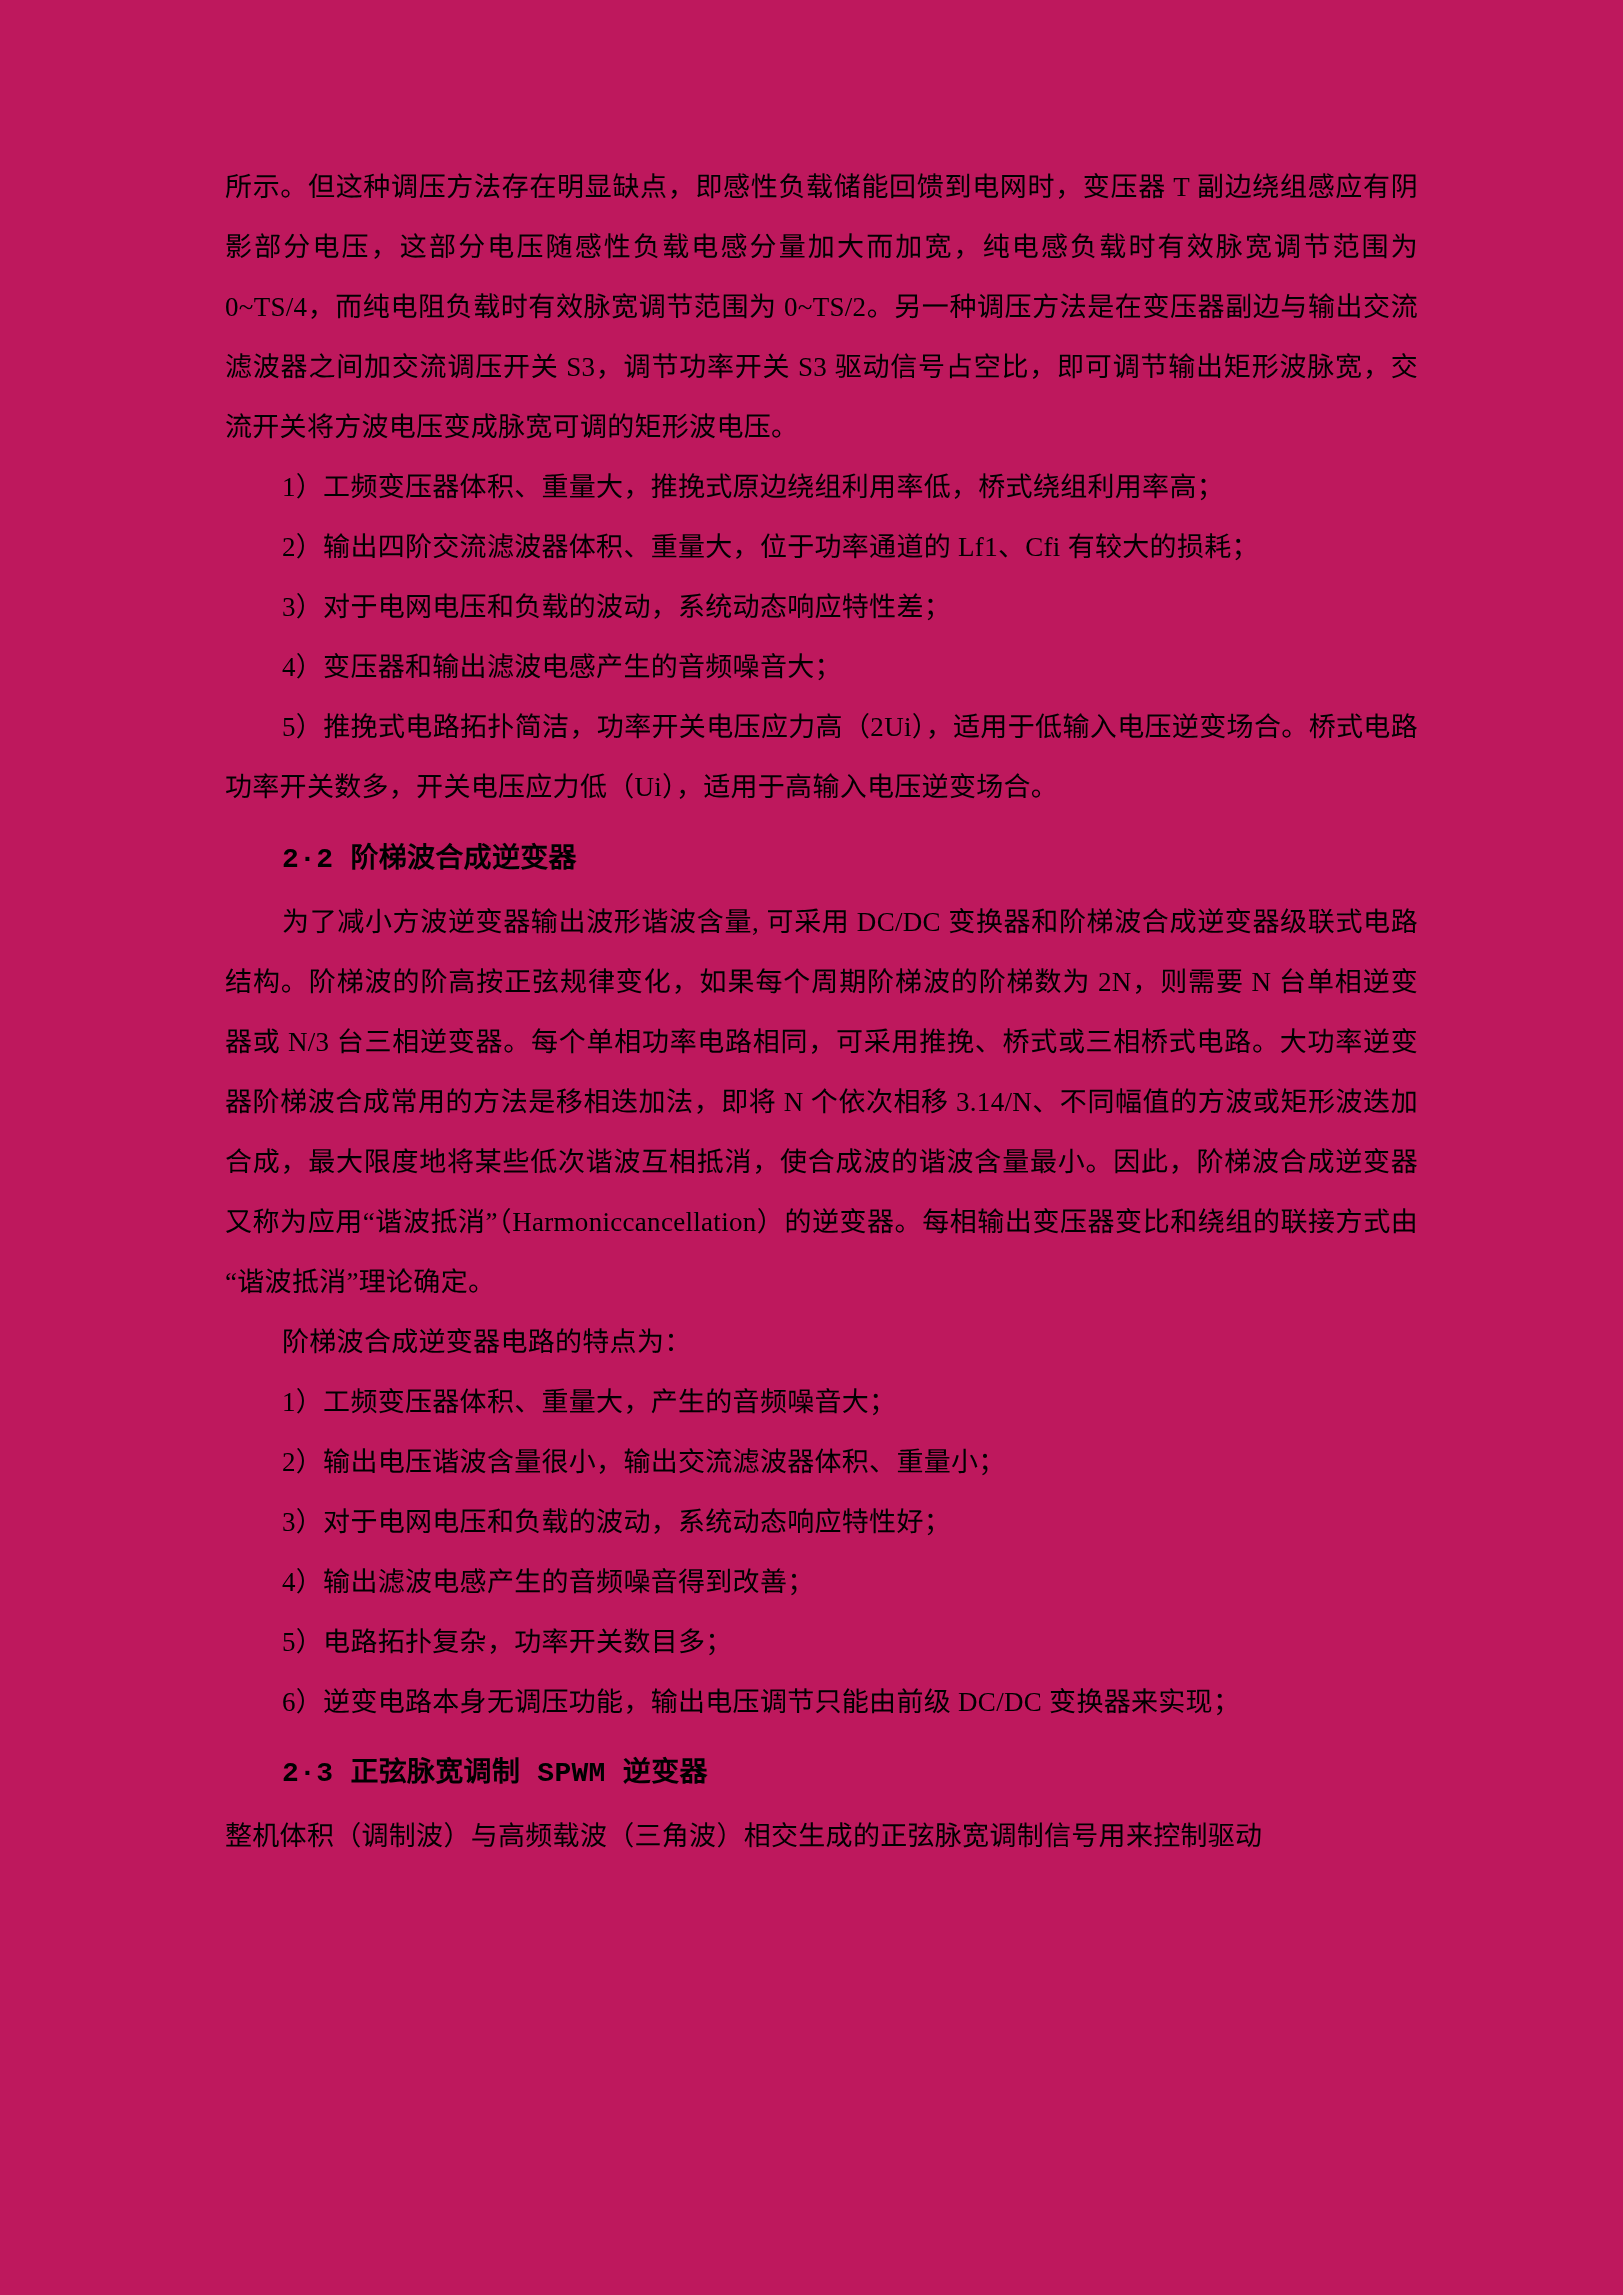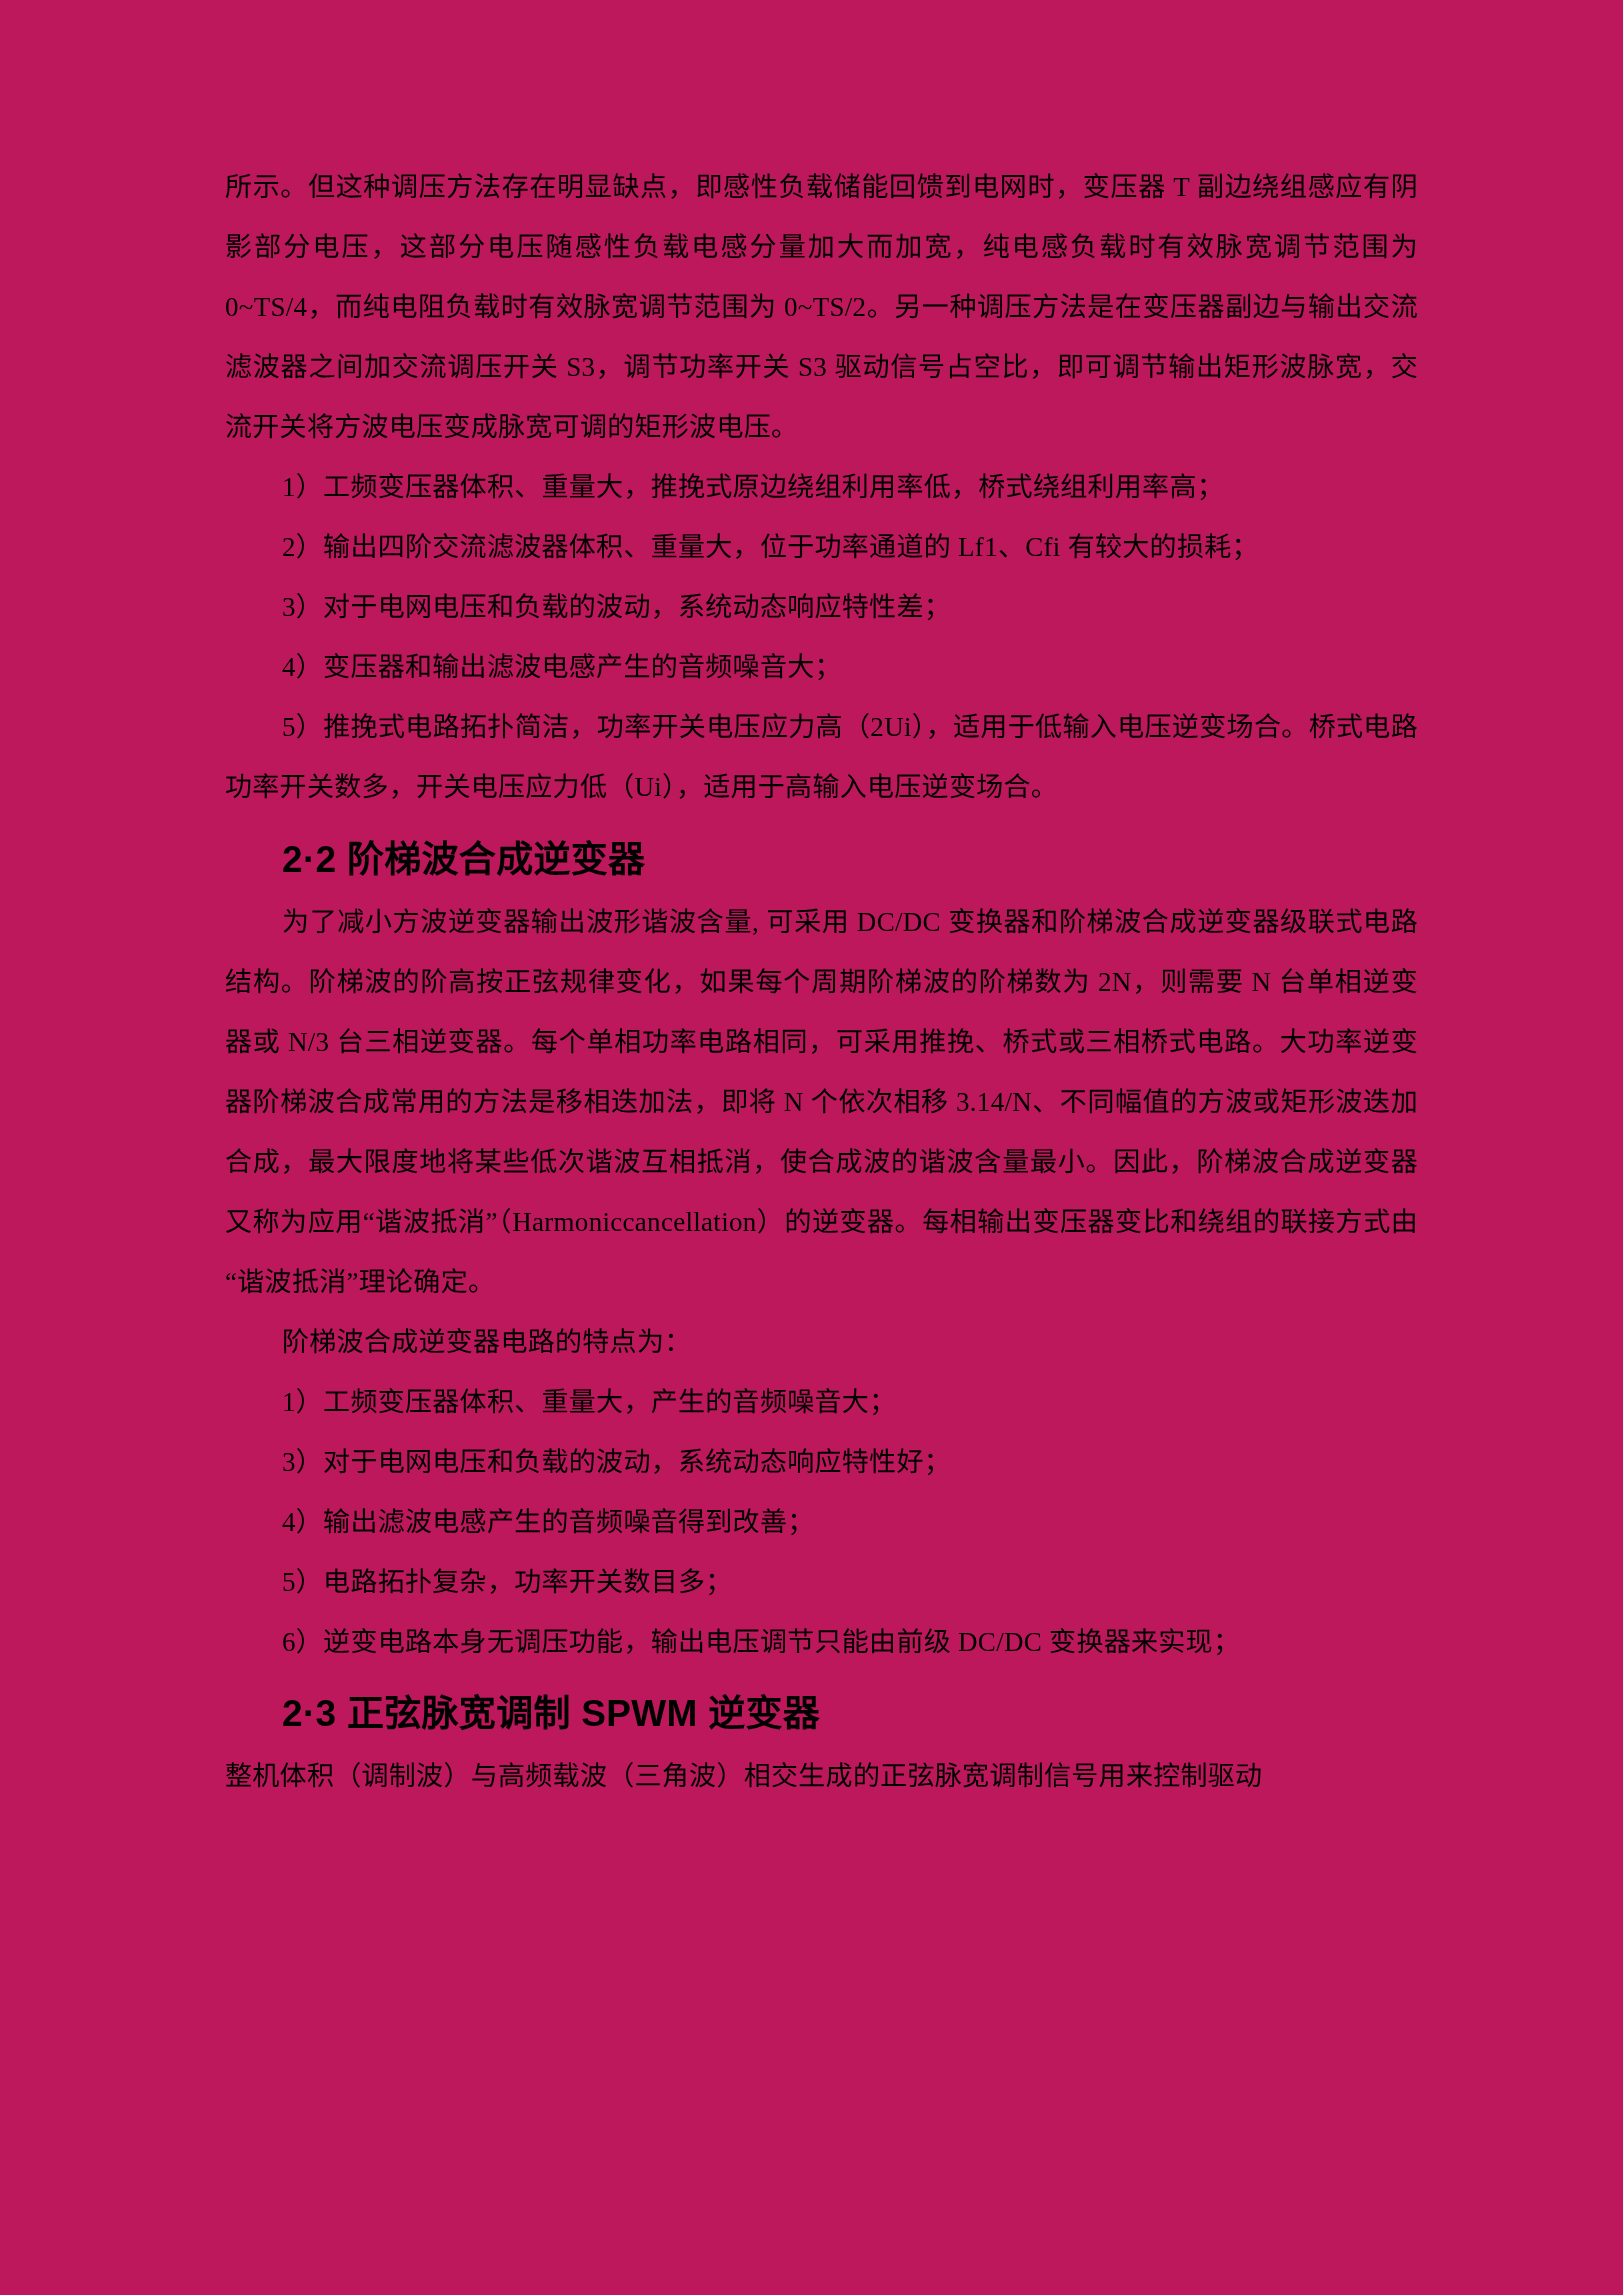--- a/index.html
+++ b/index.html
@@ -36,23 +36,23 @@
   .para {
     text-indent: 0;
   }
   .indent2 {
     text-indent: 57px;
   }
   .item {
     text-indent: 57px;
   }
   .heading {
-    font-family: Liberation Sans, sans-serif;
+    font-family: Liberation Mono, monospace;
     font-weight: bold;
-    font-size: 37px;
+    font-size: 28px;
     line-height: 65px;
     text-indent: 57px;
     margin-top: 9.5px;
   }
 </style>
 </head>
 <body>
 
 <div class="page">
   <div class="doc">
@@ -66,20 +66,21 @@
     <p class="item">4）变压器和输出滤波电感产生的音频噪音大；</p>
     <p class="item">5）推挽式电路拓扑简洁，功率开关电压应力高（2Ui），适用于低输入电压逆变场合。桥式电路功率开关数多，开关电压应力低（Ui），适用于高输入电压逆变场合。</p>
 
     <p class="heading">2·2 阶梯波合成逆变器</p>
 
     <p class="indent2">为了减小方波逆变器输出波形谐波含量, 可采用 DC/DC 变换器和阶梯波合成逆变器级联式电路结构。阶梯波的阶高按正弦规律变化，如果每个周期阶梯波的阶梯数为 2N，则需要 N 台单相逆变器或 N/3 台三相逆变器。每个单相功率电路相同，可采用推挽、桥式或三相桥式电路。大功率逆变器阶梯波合成常用的方法是移相迭加法，即将 N 个依次相移 3.14/N、不同幅值的方波或矩形波迭加合成，最大限度地将某些低次谐波互相抵消，使合成波的谐波含量最小。因此，阶梯波合成逆变器又称为应用“谐波抵消”（Harmoniccancellation）的逆变器。每相输出变压器变比和绕组的联接方式由“谐波抵消”理论确定。</p>
 
     <p class="indent2">阶梯波合成逆变器电路的特点为：</p>
 
     <p class="item">1）工频变压器体积、重量大，产生的音频噪音大；</p>
+    <p class="item">2）输出电压谐波含量很小，输出交流滤波器体积、重量小；</p>
     <p class="item">3）对于电网电压和负载的波动，系统动态响应特性好；</p>
     <p class="item">4）输出滤波电感产生的音频噪音得到改善；</p>
     <p class="item">5）电路拓扑复杂，功率开关数目多；</p>
     <p class="item">6）逆变电路本身无调压功能，输出电压调节只能由前级 DC/DC 变换器来实现；</p>
 
     <p class="heading">2·3 正弦脉宽调制 SPWM 逆变器</p>
 
     <p class="para">整机体积（调制波）与高频载波（三角波）相交生成的正弦脉宽调制信号用来控制驱动</p>
 
   </div>

